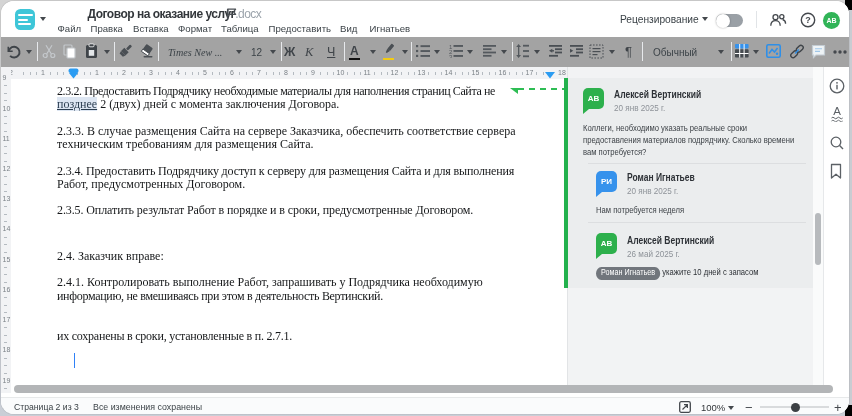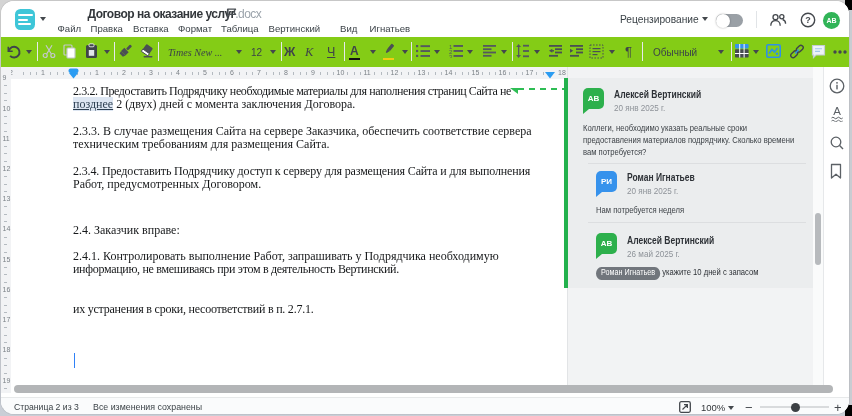--- a/index.html
+++ b/index.html
@@ -18,34 +18,34 @@
   #title span{color:#9ba3ab;font-weight:400;}
   #flag{position:absolute;left:225px;top:6.5px;}
   #menu{position:absolute;left:0;top:22px;font-size:9.6px;color:#3c4348;white-space:nowrap;}
   #menu span{position:absolute;top:0;}
   #rec{position:absolute;left:619px;top:13px;font-size:10.2px;color:#3c4348;}
   #toggle{position:absolute;left:715px;top:13px;width:27px;height:13px;background:#9aa0a6;border-radius:7px;}
   #toggle i{position:absolute;left:0px;top:-0.5px;width:14px;height:14px;background:#fff;border-radius:50%;box-shadow:0 0 2px rgba(0,0,0,0.35);}
   #hdrdiv{position:absolute;left:755px;top:10px;width:1px;height:17px;background:#e1e4e7;}
   #avatarAB{position:absolute;left:822px;top:10.5px;width:17px;height:17px;border-radius:50%;background:#31b457;color:#fff;font-size:7px;font-weight:700;text-align:center;line-height:18px;}
   
-  #tbar{position:absolute;left:0;top:36px;width:100%;height:30px;background:#84cc16;border-bottom:1px solid #e4e6e9;}
+  #tbar{position:absolute;left:0;top:36px;width:100%;height:30px;background:#a3a3a3;border-bottom:1px solid #e4e6e9;}
   .tdiv{position:absolute;top:5px;width:1px;height:19px;background:#e7e9ec;}
   .ticon{position:absolute;top:6px;}
   .ttext{position:absolute;font-size:11px;color:#3c4348;}
   
   #rulerH{position:absolute;left:10px;top:66px;width:557px;height:12px;background:#f2f3f5;overflow:hidden;}
   #rulerH .num{position:absolute;top:1.5px;font-size:7px;color:#7b8187;}
   #rulerH .tick{position:absolute;top:4.5px;width:1px;height:3px;background:#b4bac0;}
   #rulerV{position:absolute;left:0;top:66px;width:10px;height:326px;background:#f2f3f5;}
   #rulerV .num{position:absolute;left:1.5px;font-size:7px;color:#7b8187;}
   #rulerV .tick{position:absolute;left:3px;height:1px;width:3px;background:#b4bac0;}
   
   #page{position:absolute;left:10px;top:78px;width:557px;height:307px;background:#fff;}
-  #doc{position:absolute;left:62px;top:6px;width:480px;font-family:"Liberation Serif",serif;font-size:12px;line-height:13.4px;color:#16181a;white-space:nowrap;}
+  #doc{position:absolute;left:46px;top:6px;width:480px;font-family:"Liberation Serif",serif;font-size:12px;line-height:13.4px;color:#16181a;white-space:nowrap;}
   #doc p{margin:0 0 13px 0;}
   .ins{background:#dde6f2;text-decoration:underline;color:#2c3e50;}
   #cursor{position:absolute;left:62.5px;top:274px;width:1.5px;height:15px;background:#2f81f7;}
   #anchor{position:absolute;left:499px;top:9px;width:0;height:0;border-left:8px solid transparent;border-top:6px solid #2ebd54;}
   #dashline{position:absolute;left:507px;top:9px;width:50px;border-top:2px dashed #2ebd54;}
   
   #panel{position:absolute;left:567px;top:66px;width:245px;height:326px;background:#f2f3f4;}
   #card{position:absolute;left:563px;top:77px;width:249px;height:210px;background:#ebedee;border-left:4px solid #23b14d;box-sizing:border-box;}
   .bub{position:absolute;width:21px;height:21px;border-radius:5px 5px 5px 0;color:#fff;font-size:8px;font-weight:700;text-align:center;line-height:21px;}
   .bub:after{content:"";position:absolute;left:0;bottom:-5px;width:0;height:0;border-top:5px solid;border-right:6px solid transparent;border-top-color:inherit;}
@@ -87,21 +87,21 @@
           <path d="M1.7 1 L1.7 11.5" stroke="#4a4f54" stroke-width="1.5" fill="none"></path>
           <path d="M1.7 1.2 H9.6 L7.6 3.8 L9.6 6.4 H1.7 Z" stroke="#4a4f54" stroke-width="1.3" fill="none" stroke-linejoin="round"></path>
         </svg>
     </div>
     <div id="menu">
         <span style="left:56.5px;">Файл</span>
         <span style="left:89.5px;">Правка</span>
         <span style="left:132px;">Вставка</span>
         <span style="left:177px;">Формат</span>
         <span style="left:220px;">Таблица</span>
-        <span style="left:267.5px;">Вертинский</span>
+        <span style="left:267.5px;">Предоставить</span>
         <span style="left:339px;">Вид</span>
         <span style="left:368.5px;">Игнатьев</span>
       </div>
     <div id="rec">Рецензирование</div>
     <span class="caret dark abs" style="left:700.5px;top:16px;"></span>
     <div id="toggle">
         <i></i>
       </div>
     <div id="hdrdiv"></div>
     <div class="abs" style="left:768px;top:11px;">
@@ -472,24 +472,25 @@
       <span class="num" style="top:309.7px;">19</span>
       <span class="tick" style="top:320.8px;"></span>
       <span class="num" style="top:339.9px;">20</span>
     </div>
 
   <div id="page">
     <div id="doc">
       <p><span style="letter-spacing:-0.4px;">2.3.2. Предоставить Подрядчику необходимые материалы для наполнения страниц Сайта не</span><br><span class="ins">позднее</span> 2 (двух) дней с момента заключения Договора.</p>
       <p>2.3.3. В случае размещения Сайта на сервере Заказчика, обеспечить соответствие сервера<br>техническим требованиям для размещения Сайта.</p>
       <p><span style="letter-spacing:-0.15px;">2.3.4. Предоставить Подрядчику доступ к серверу для размещения Сайта и для выполнения</span><br>Работ, предусмотренных Договором.</p>
+      <p style="letter-spacing:-0.1px;">2.3.5. Оплатить результат Работ в порядке и в сроки, предусмотренные Договором.</p>
       <p style="margin-bottom:5.8px;">&nbsp;</p>
       <p>2.4. Заказчик вправе:</p>
       <p>2.4.1. Контролировать выполнение Работ, запрашивать у Подрядчика необходимую<br><span style="letter-spacing:-0.3px;">информацию, не вмешиваясь при этом в деятельность Вертинский.</span></p>
-      <p><br><span style="letter-spacing:-0.23px;">их устранения в сроки, несоответствий в п. 2.7.1.</span></p>
+      <p><br><span style="letter-spacing:-0.23px;">их сохранены в сроки, установленные в п. 2.7.1.</span></p>
     </div>
     <div id="anchor"></div>
     <div id="dashline"></div>
     <div id="cursor"></div>
   </div>
 
   <div id="panel"></div>
   <div class="abs" style="left:566px;top:66px;width:1px;height:326px;background:#e2e4e6;"></div>
   <div id="card">
     <div class="bub g" style="left:15px;top:10px;">АВ</div>

